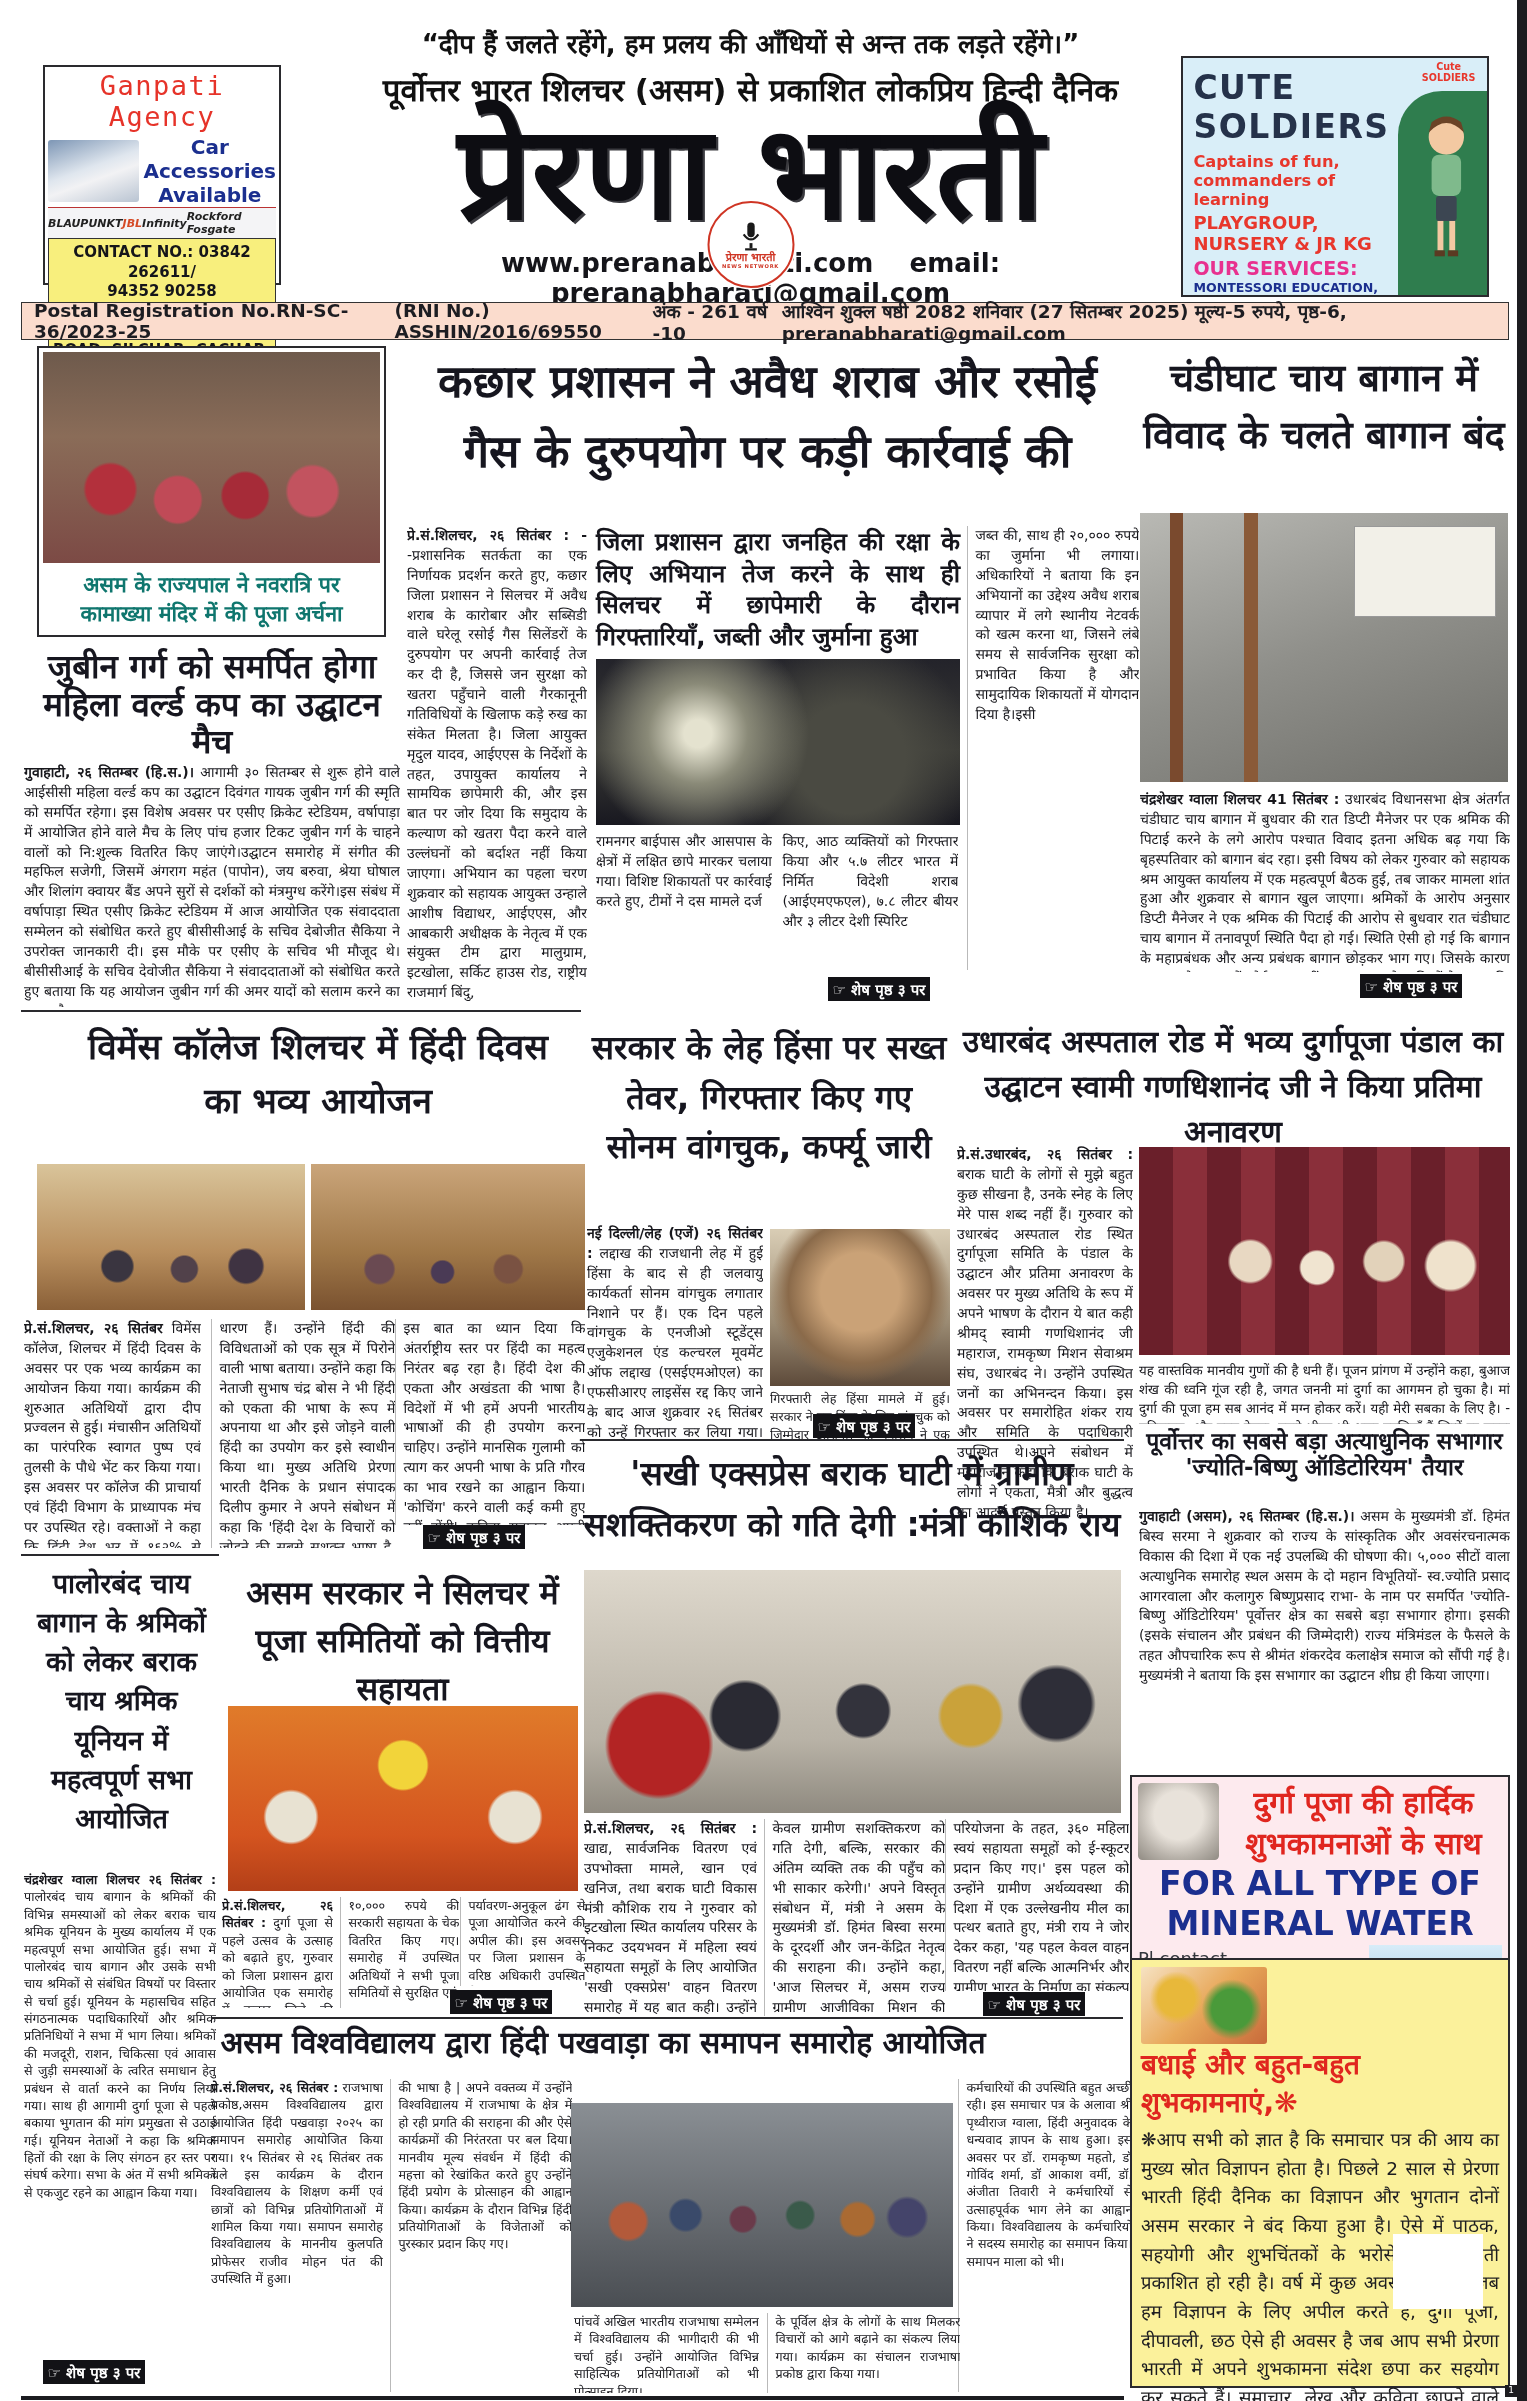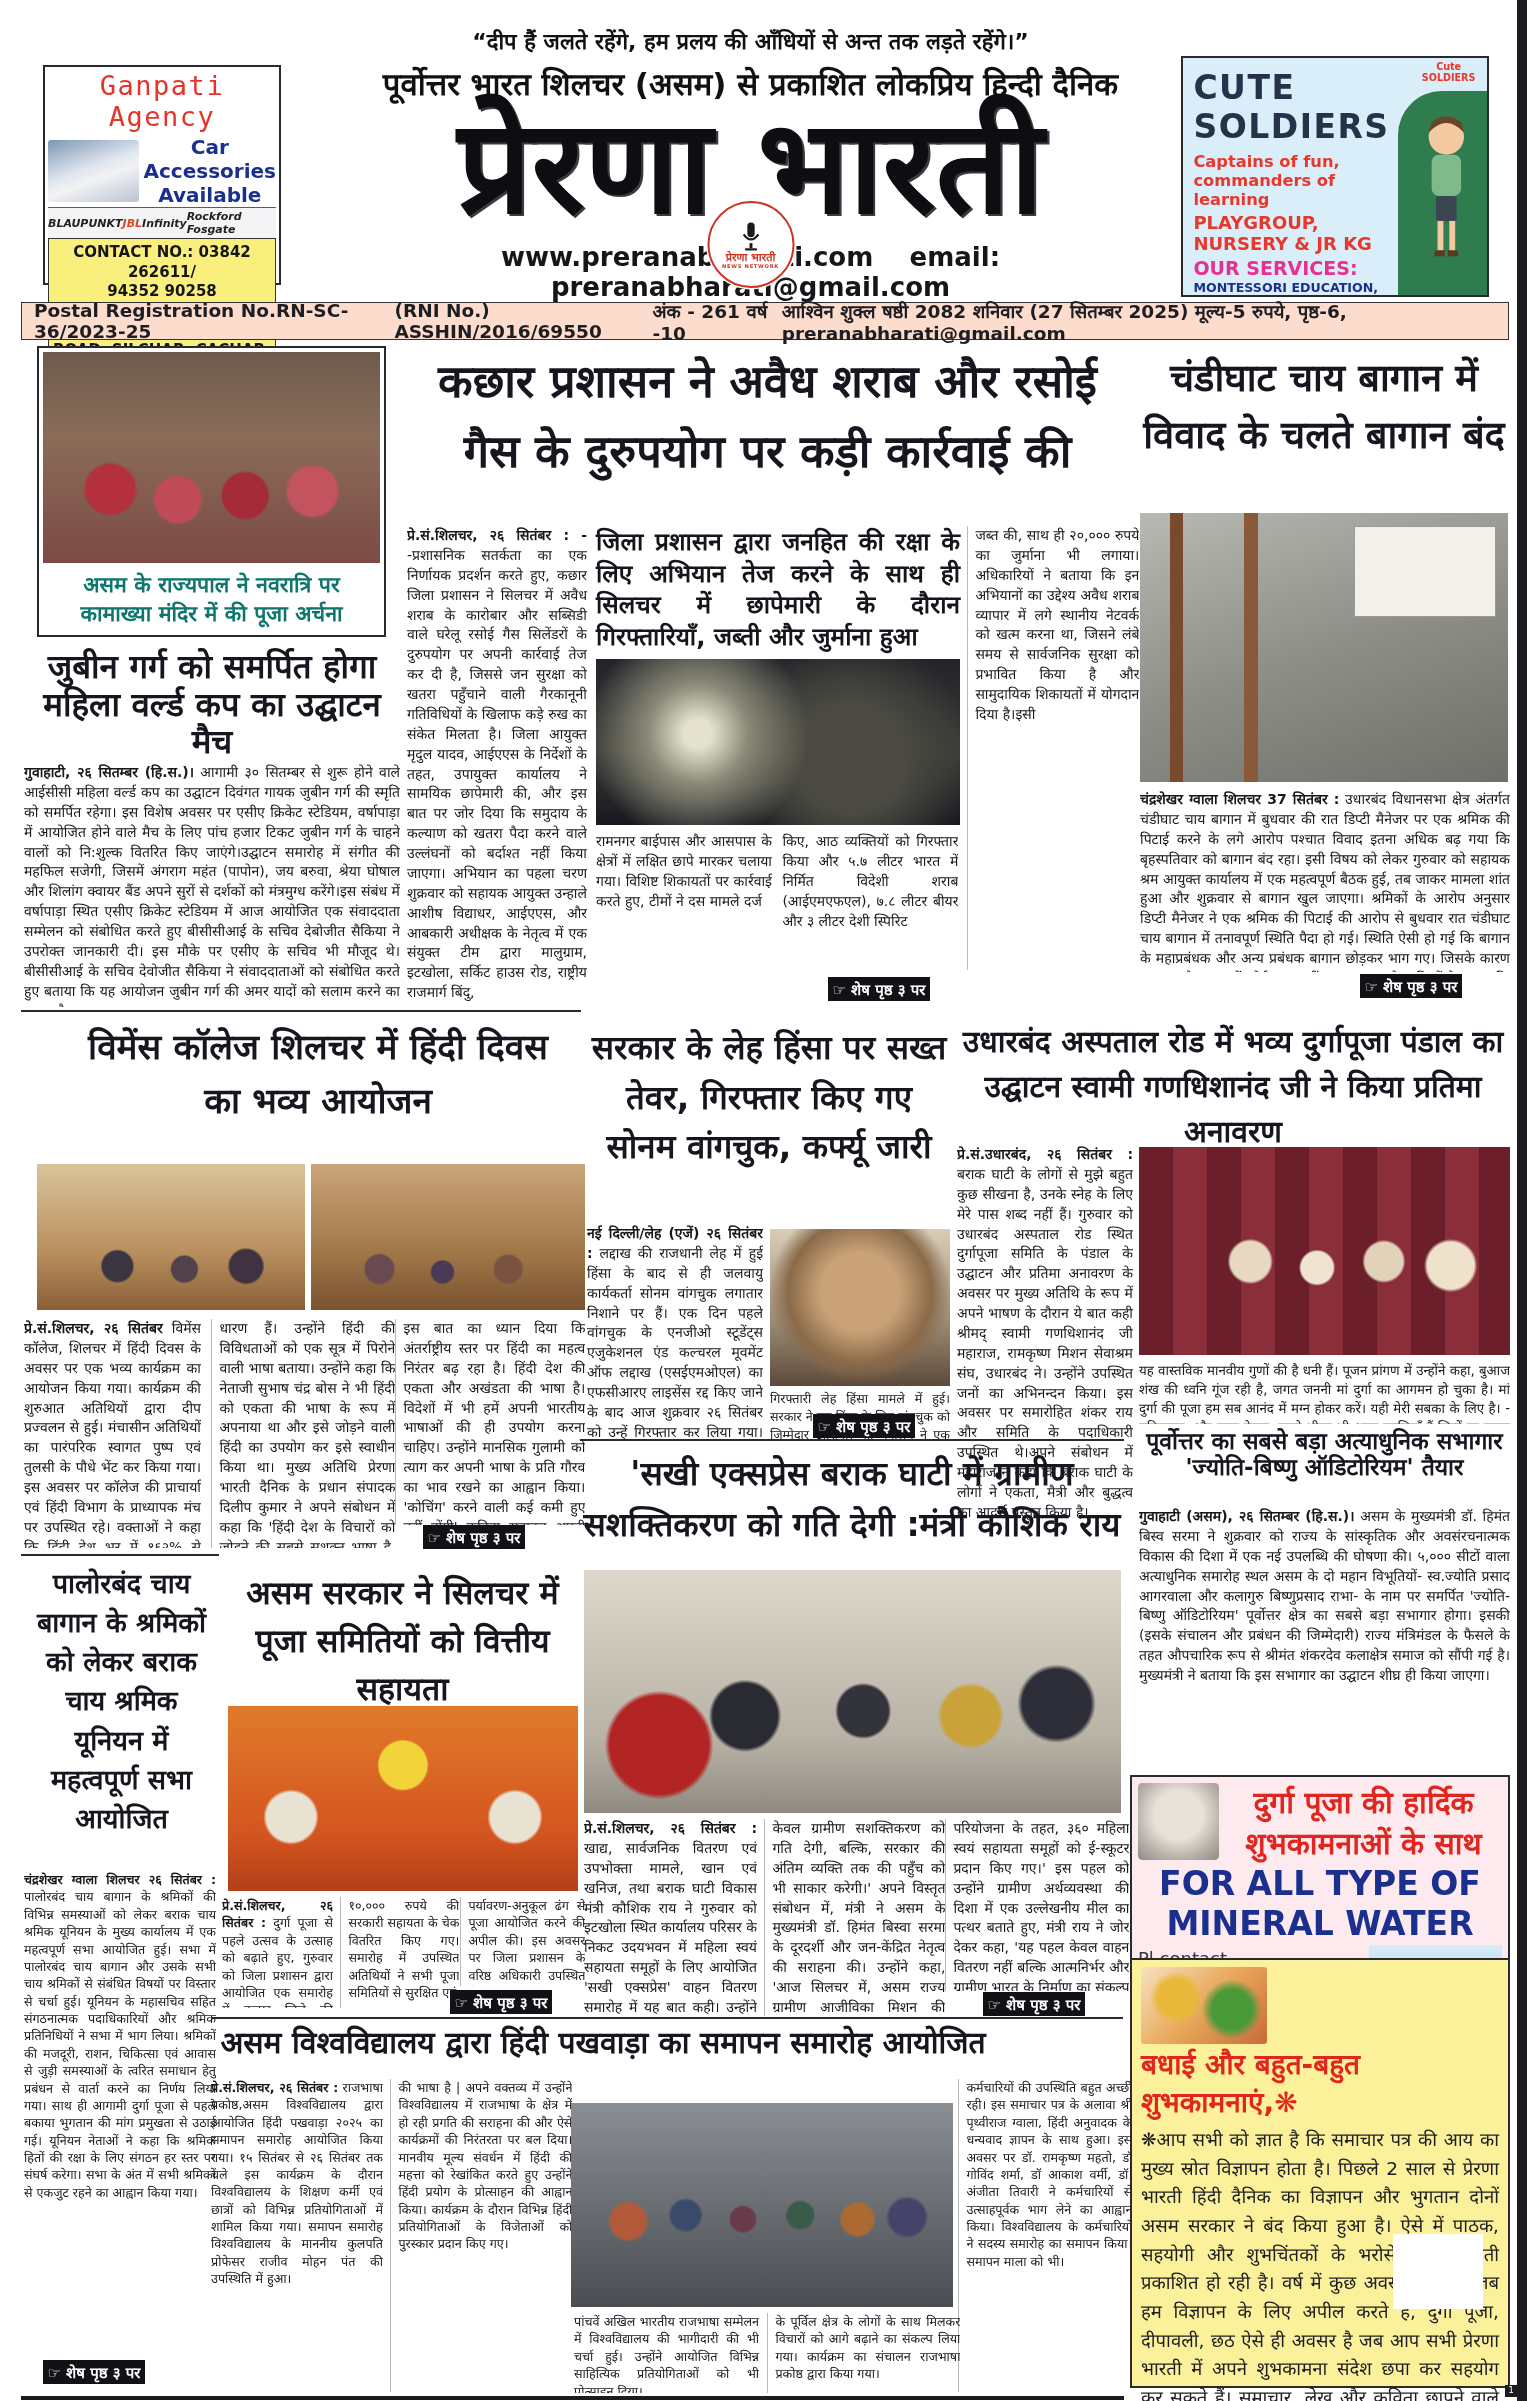--- a/index.html
+++ b/index.html
@@ -24,21 +24,21 @@
             font-weight:bold;font-style:italic;color:#222;font-size:11px;height:30px;}
   .ganpati-contact{background:#f8ef7d;border:1.5px solid #333;font-weight:bold;font-size:15px;text-align:center;line-height:1.3;padding:4.4px 1.5px;}
   .cute{background:#d9eef8;}
   .cute-title{font-weight:bold;font-size:33px;color:#25324a;letter-spacing:1.5px;}
   .cute-red{color:#e8372c;font-weight:bold;font-size:16.3px;}
   .cute-pink{color:#e8318f;font-weight:bold;font-size:19px;}
   .cute-blue{color:#1b2f8f;font-weight:bold;font-size:12.6px;line-height:1.45;}
   .regstrip{background:#fbdccd;border:1.5px solid #333;display:flex;align-items:center;
             font-weight:bold;font-size:18.5px;padding:0 12px;box-sizing:border-box;color:#1d1d22;}
   .mast{text-align:center;}
-  .mast-tag{font-weight:bold;font-size:22px;color:#111;}
+  .mast-tag{font-weight:bold;font-size:26px;color:#111;}
   .mast-sub{font-weight:bold;font-size:31px;color:#111;margin-top:7.4px;}
   .mast-title{font-weight:bold;font-size:130px;line-height:0.98;color:#0d0d12;
               text-shadow:2.2px 2.2px 0 #3a3a3f;}
   .mast-web{font-weight:bold;font-size:26px;border-bottom:3px solid #111;display:inline-block;padding:0 22px 3px 22px;}
   .logo-circle{width:83px;height:83px;border-radius:50%;background:#fff;border:2.2px solid #cf3524;
                box-shadow:0 0 0 1.5px #fff;display:flex;flex-direction:column;align-items:center;justify-content:center;}
   .logo-hindi{color:#cf3524;font-weight:bold;font-size:11px;line-height:1;}
   .logo-sub{color:#cf3524;font-size:5.2px;font-weight:bold;letter-spacing:0.7px;}
   .mineral{background:#fdeaee;}
   .mineral-red{color:#e0261f;font-weight:bold;font-size:30px;text-align:center;line-height:1.35;}
@@ -175,21 +175,21 @@
   <div class="abs body-text vsep" style="left:967px;top:526px;width:164px;height:444px;">जब्त की, साथ ही २०,००० रुपये का जुर्माना भी लगाया। अधिकारियों ने बताया कि इन अभियानों का उद्देश्य अवैध शराब व्यापार में लगे स्थानीय नेटवर्क को खत्म करना था, जिसने लंबे समय से सार्वजनिक सुरक्षा को प्रभावित किया है और सामुदायिक शिकायतों में योगदान दिया है।इसी</div>
   <div class="abs marker" style="left:828px;top:977px;">☞ शेष पृष्ठ ३ पर</div>
 
   <div class="abs headline" style="left:1140px;top:350px;width:368px;font-size:38px;line-height:1.5;">चंडीघाट चाय बागान में विवाद के चलते बागान बंद</div>
   <div class="abs photo" style="left:1140px;top:513px;width:368px;height:269px;background:
       linear-gradient(90deg,transparent 0 30px,#7a4a2e 30px 43px,transparent 43px 104px,#8a5a38 104px 118px,transparent 118px),
       linear-gradient(160deg,#b9b9b4 0%,#8f8f8a 50%,#6f6f6a 100%);">
     <div class="abs" style="right:12px;top:13.3px;width:140px;height:89px;background:#f2f0e8;border:0.7px solid #999;"></div>
   </div>
   <div class="abs body-text" style="left:1140px;top:790px;width:370px;height:182px;">
-    <span class="dateline">चंद्रशेखर ग्वाला शिलचर 37 सितंबर :</span>
+    <span class="dateline">चंद्रशेखर ग्वाला शिलचर 41 सितंबर :</span>
     <span>उधारबंद विधानसभा क्षेत्र अंतर्गत चंडीघाट चाय बागान में बुधवार की रात डिप्टी मैनेजर पर एक श्रमिक की पिटाई करने के लगे आरोप पश्चात विवाद इतना अधिक बढ़ गया कि बृहस्पतिवार को बागान बंद रहा। इसी विषय को लेकर गुरुवार को सहायक श्रम आयुक्त कार्यालय में एक महत्वपूर्ण बैठक हुई, तब जाकर मामला शांत हुआ और शुक्रवार से बागान खुल जाएगा। श्रमिकों के आरोप अनुसार डिप्टी मैनेजर ने एक श्रमिक की पिटाई की आरोप से बुधवार रात चंडीघाट चाय बागान में तनावपूर्ण स्थिति पैदा हो गई। स्थिति ऐसी हो गई कि बागान के महाप्रबंधक और अन्य प्रबंधक बागान छोड़कर भाग गए। जिसके कारण गुरुवार को बागान में कोई काम नहीं हुआ। बागान के श्रमिकों ने बताया कि पूरन कर्मकार नामक एक श्रमिक के साथ डिप्टी मैनेजर का विवाद हो गया था। इस घटना की खबर फैलते ही बाग श्रमिक आंदोलित हो गए।</span>
   </div>
   <div class="abs marker" style="left:1360px;top:974px;">☞ शेष पृष्ठ ३ पर</div>
 
   <div class="abs hline" style="left:21px;top:1010px;width:560px;"></div>
   <div class="abs headline" style="left:74px;top:1020px;width:488px;font-size:35px;line-height:1.55;">विमेंस कॉलेज शिलचर में हिंदी दिवस का भव्य आयोजन</div>
   <div class="abs photo" style="left:37px;top:1164px;width:268px;height:146px;background:
       radial-gradient(circle at 30% 70%,#3a3540 0 7%,transparent 8%),
       radial-gradient(circle at 55% 72%,#51414a 0 7%,transparent 8%),
       radial-gradient(circle at 78% 70%,#3f3342 0 7%,transparent 8%),

